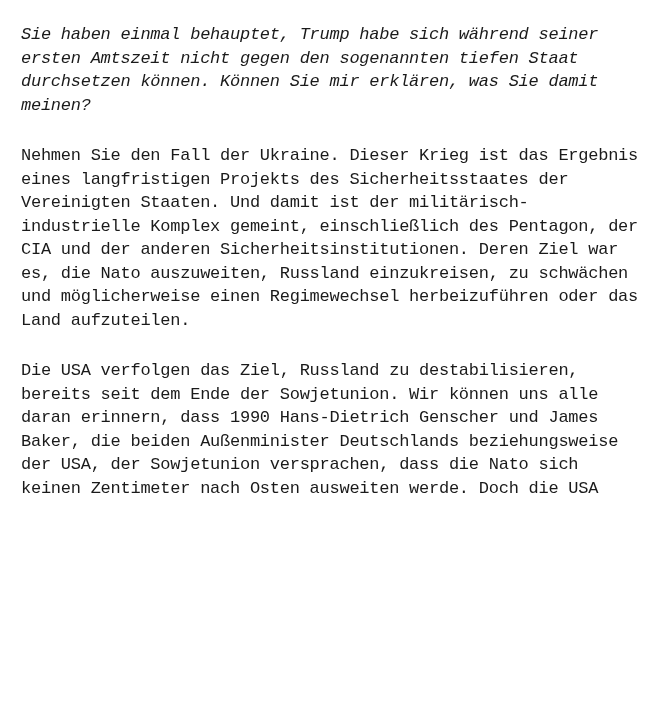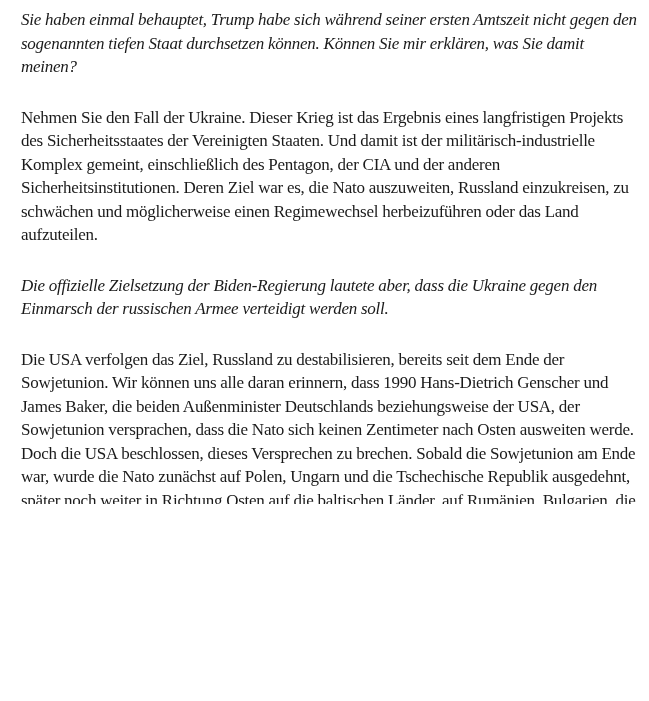--- a/index.html
+++ b/index.html
@@ -9,24 +9,24 @@
   html, body {
     margin: 0;
     padding: 0;
     background: var(--bg);
   }
   .article {
     width: 649px;
     height: 504px;
     box-sizing: border-box;
     overflow: hidden;
-    padding: 8px 9px 20px 21px;
+    padding: 23px 9px 20px 21px;
     background: var(--bg);
     color: var(--fg);
-    font-family: Liberation Serif, serif;
+    font-family: Liberation Mono, monospace;
     font-size: 17px;
     line-height: 23.5px;
     letter-spacing: -0.25px;
     text-align: left;
   }
   .para {
     margin: 0 0 27px 0;
   }
   .para.question {
     font-style: italic;
@@ -34,15 +34,14 @@
   .para:last-child {
     margin-bottom: 0;
   }
 </style>
 </head>
 <body>
 
 <main class="article">
   <p class="para question">Sie haben einmal behauptet, Trump habe sich während seiner ersten Amtszeit nicht gegen den sogenannten tiefen Staat durchsetzen können. Können Sie mir erklären, was Sie damit meinen?</p>
   <p class="para answer">Nehmen Sie den Fall der Ukraine. Dieser Krieg ist das Ergebnis eines langfristigen Projekts des Sicherheitsstaates der Vereinigten Staaten. Und damit ist der militärisch-industrielle Komplex gemeint, einschließlich des Pentagon, der CIA und der anderen Sicherheitsinstitutionen. Deren Ziel war es, die Nato auszuweiten, Russland einzukreisen, zu schwächen und möglicherweise einen Regimewechsel herbeizuführen oder das Land aufzuteilen.</p>
-  <p class="para question">Die offizielle Zielsetzung der Biden-Regierung lautete aber, dass die Ukraine gegen den Einmarsch der russischen Armee verteidigt werden soll.</p>
   <p class="para answer">Die USA verfolgen das Ziel, Russland zu destabilisieren, bereits seit dem Ende der Sowjetunion. Wir können uns alle daran erinnern, dass 1990 Hans-Dietrich Genscher und James Baker, die beiden Außenminister Deutschlands beziehungsweise der USA, der Sowjetunion versprachen, dass die Nato sich keinen Zentimeter nach Osten ausweiten werde. Doch die USA beschlossen, dieses Versprechen zu brechen. Sobald die Sowjetunion am Ende war, wurde die Nato zunächst auf Polen, Ungarn und die Tschechische Republik ausgedehnt, später noch weiter in Richtung Osten auf die baltischen Länder, auf Rumänien, Bulgarien, die Slowakei und Slowenien. Auf dem Nato-Gipfel 2008 in Bukarest gab es schließlich die Zusage, die Ukraine und Georgien aufzunehmen. Die damalige Bundeskanzlerin Angela Merkel wusste, dass dies eine sehr schlechte und provokative Idee war. Merkel versuchte, sich dagegen zu wehren. Aber am Ende hat sie nachgegeben. Sie blockierte den Plan, sich auf ein bestimmtes Datum festzulegen, stimmte aber der Erklärung zu, dass die Nato sich 2014 um die Ukraine und Georgien erweitern werde.</p>
 </main>
 
 </body></html>

